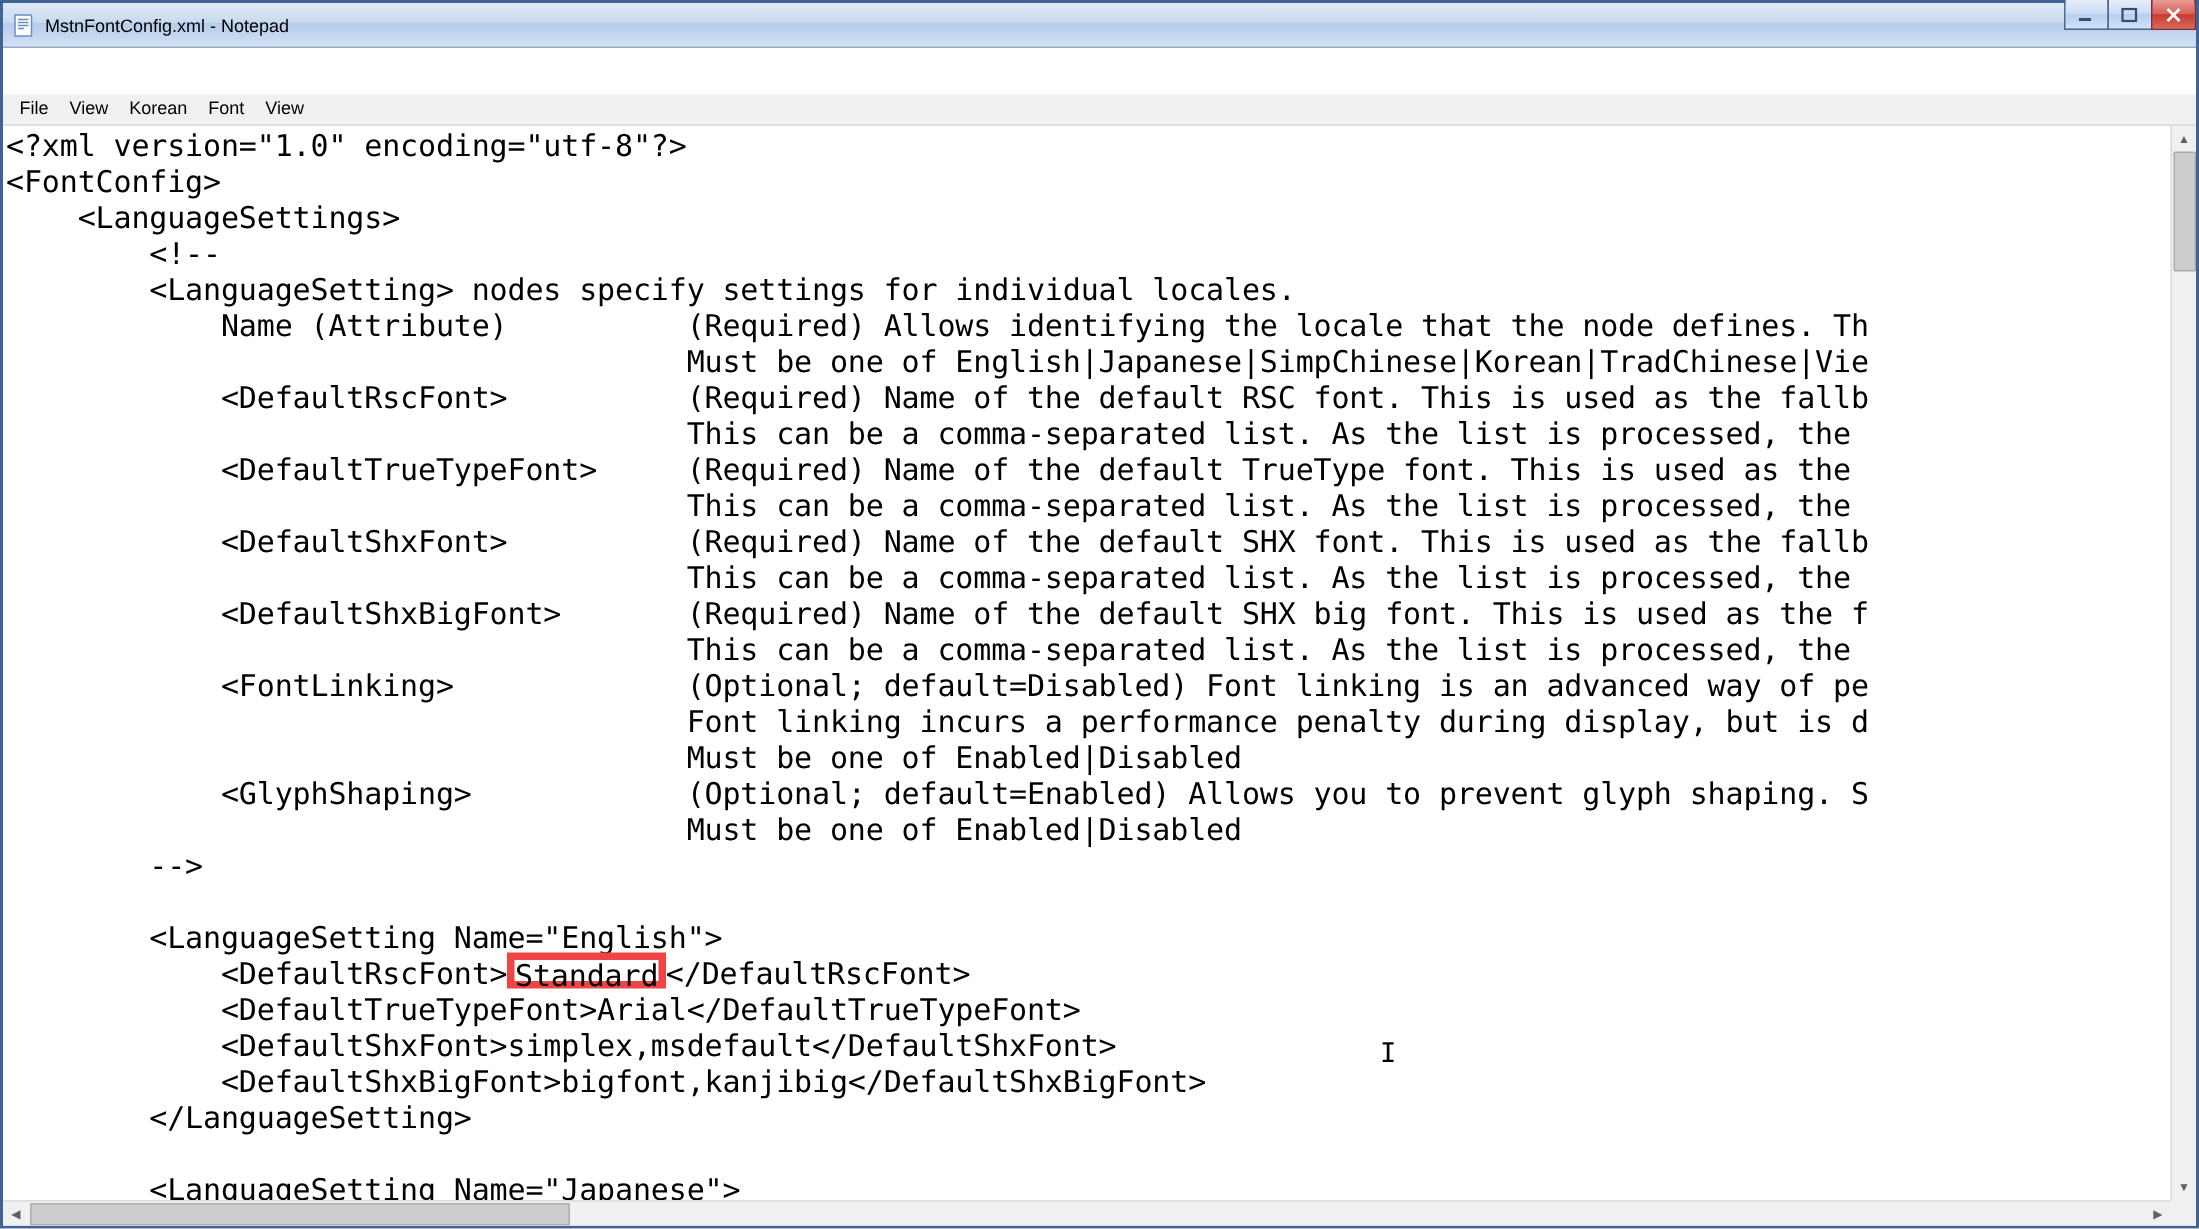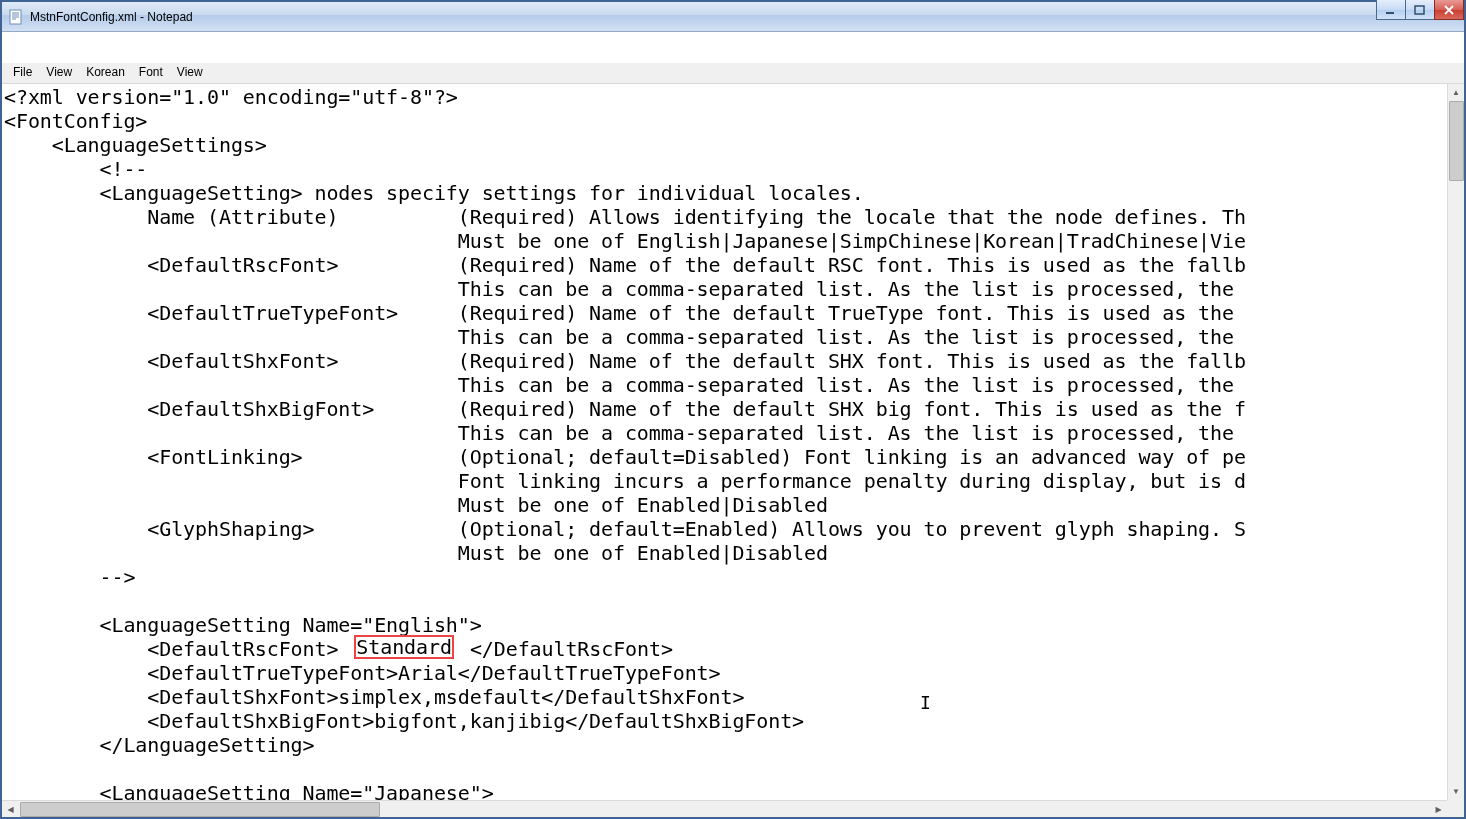--- a/index.html
+++ b/index.html
@@ -22,21 +22,21 @@
 .vscroll { position:absolute; right:0; top:0; bottom:17px; width:17px; background:#f0f0f0; border-left:1px solid #dadada; }
 .vscroll .up,.vscroll .down { height:17px; display:flex; align-items:center; justify-content:center; background:#f0f0f0; }
 .vscroll .thumb { position:absolute; top:17px; width:15px; left:1px; height:80px; background:#cdcdcd; border:1px solid #ababab; border-radius:1px; }
 .hscroll { position:absolute; left:0; right:17px; bottom:0; height:17px; background:#f0f0f0; border-top:1px solid #dadada; }
 .hscroll .left,.hscroll .right { width:17px; height:17px; display:flex; align-items:center; justify-content:center; position:absolute; top:0; }
 .hscroll .left { left:0; }
 .hscroll .right { right:0; }
 .hscroll .thumb { position:absolute; left:18px; top:1px; height:15px; width:360px; background:#cdcdcd; border:1px solid #ababab; border-radius:1px; }
 .corner { position:absolute; right:0; bottom:0; width:17px; height:17px; background:#f0f0f0; }
 .arrow { font-size:8px; color:#606060; }
-.highlight { border:2px solid #ef4444; padding:0 0; margin:-2px 16px; display:inline-block; line-height:20px; height:24px; vertical-align:top;}
+.highlight { border:5px solid #ef4444; padding:0 0; margin:-2px 0; display:inline-block; line-height:20px; height:24px; vertical-align:top;}
 .text-cursor { font-family:"Consolas",monospace; font-size:18px; color:#000; display:inline-block; position:absolute; left:918px; top:607px; }
 </style>
 </head>
 <body>
 
 <div class="outer">
   <div class="titlebar">
     <span class="icon">
       <svg viewBox="0 0 16 16">
           <rect x="2" y="1" width="11" height="14" fill="#fff" stroke="#6b8dbb" stroke-width="1"></rect>

